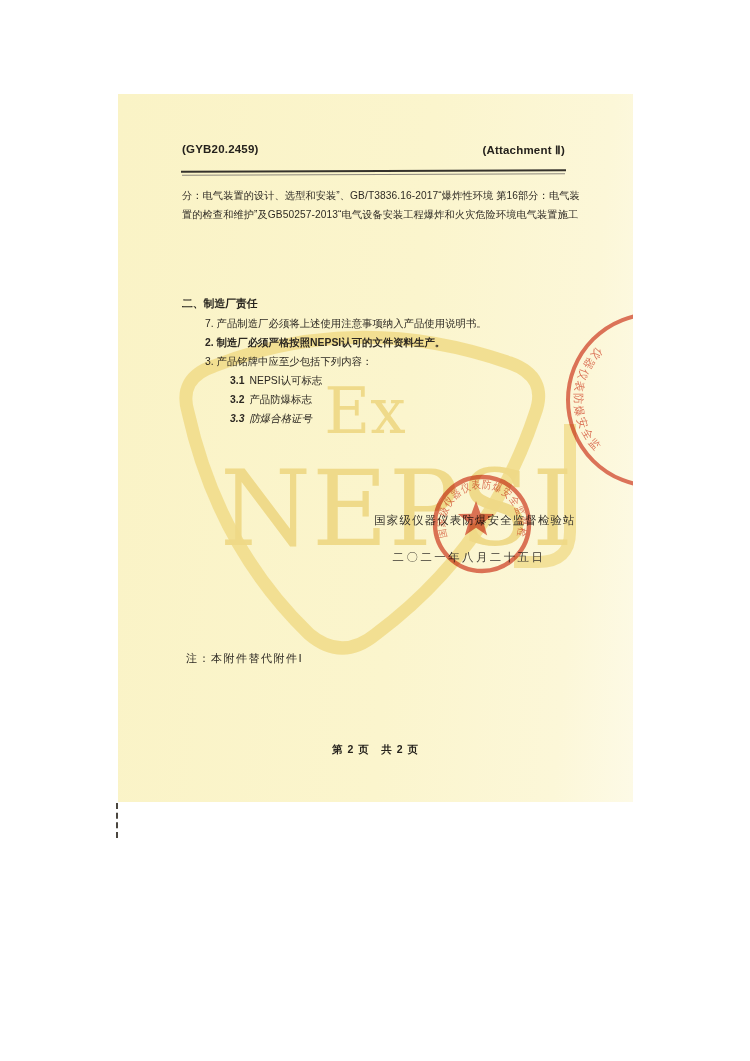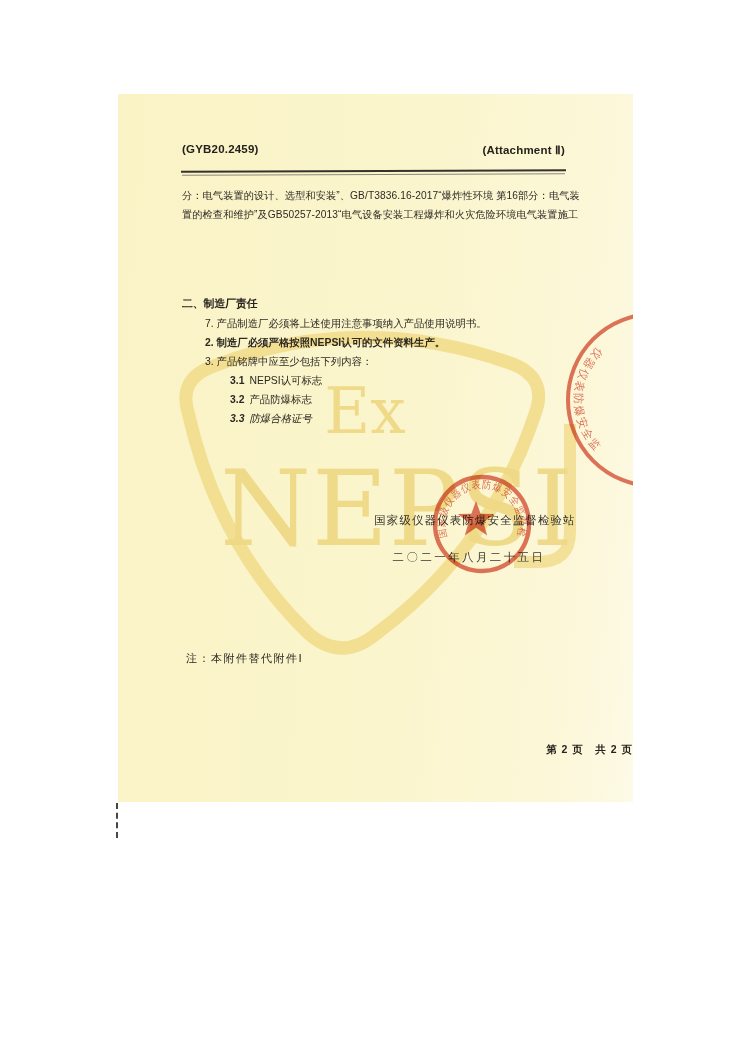--- a/index.html
+++ b/index.html
@@ -37,21 +37,21 @@
   .issuer-name{
     position:absolute;left:232px;top:419px;width:250px;text-align:center;
     font-size:11.4px;letter-spacing:1.2px;white-space:nowrap;color:#33302a;
   }
   .issue-date{
     position:absolute;left:232px;top:440px;width:238px;text-align:center;
     font-size:11.4px;letter-spacing:2.5px;white-space:nowrap;color:#3a362f;margin-top:16px;
   }
   .note{position:absolute;left:68px;top:557px;font-size:11px;letter-spacing:1.5px;white-space:nowrap;color:#2e2a24;}
   .footer{
-    position:absolute;left:0;top:649px;width:100%;text-align:right;
+    position:absolute;left:0;top:649px;width:100%;text-align:center;
     font-size:10.5px;font-weight:bold;letter-spacing:1px;color:#26231d;
   }
   
   .seal{position:absolute;z-index:3;mix-blend-mode:multiply;opacity:.85;pointer-events:none;}
   .seal-main{left:304px;top:370px;}
   .seal-edge{right:0;top:210px;}
   
   .edge-mark{position:absolute;left:116px;top:803px;height:35px;width:0;border-left:2px dashed #4a463f;}
 </style>
 </head>

